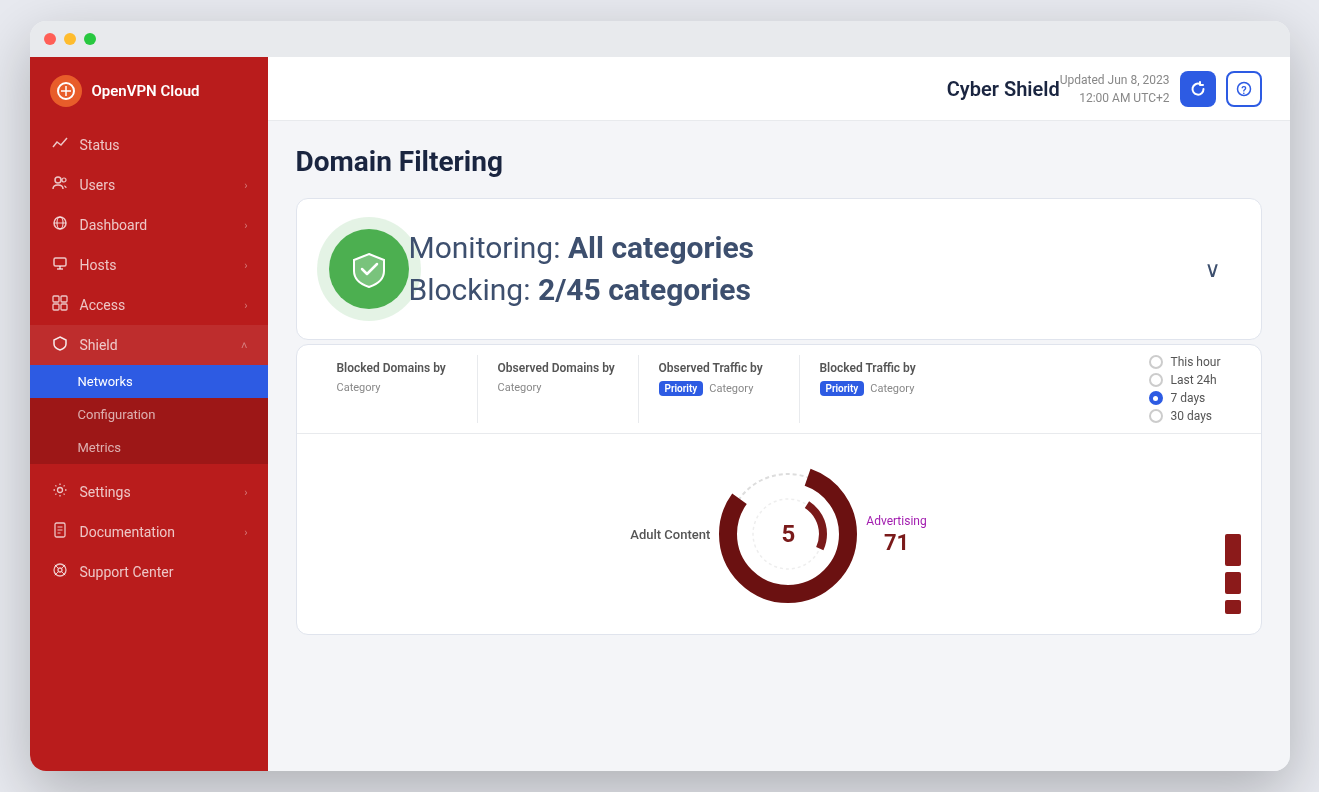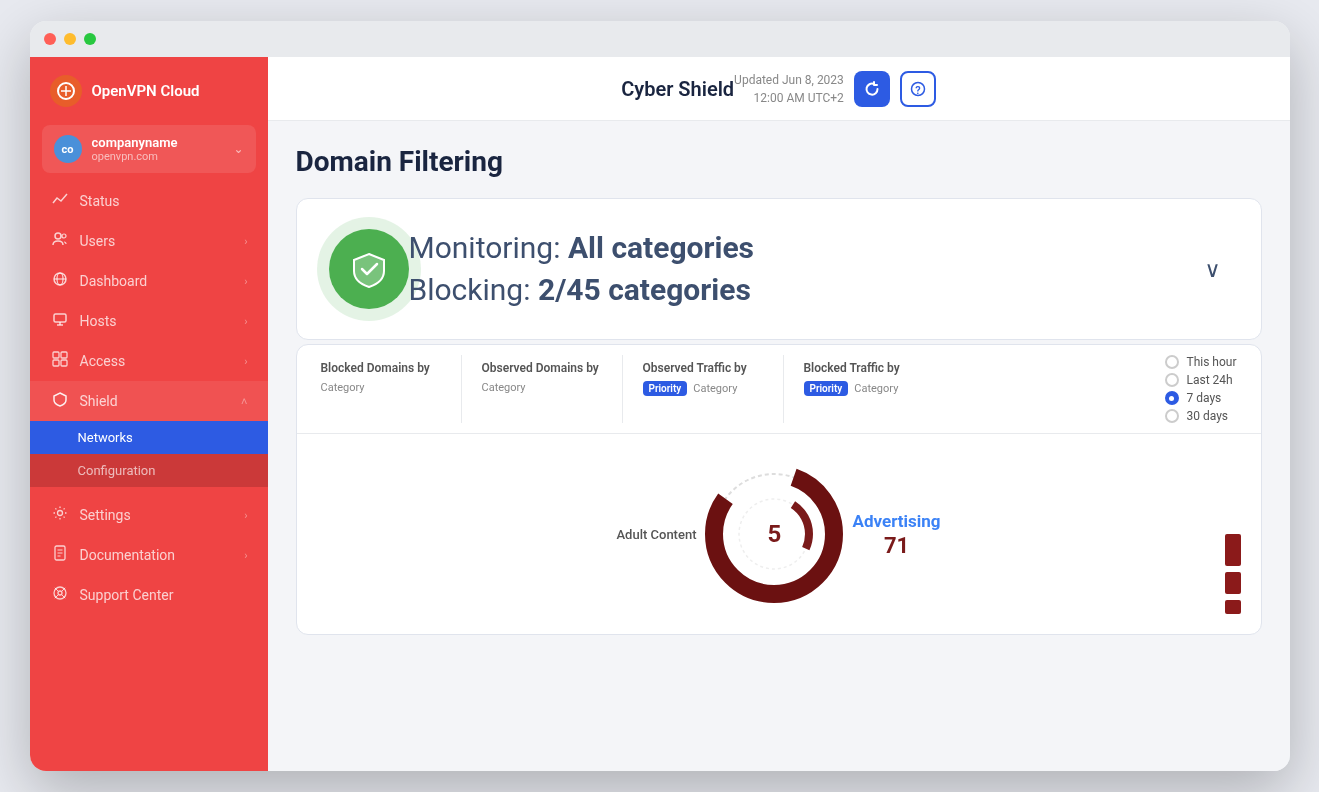--- a/index.html
+++ b/index.html
@@ -39,21 +39,21 @@
     .dot-yellow { background: #febc2e; }
     .dot-green { background: #28c840; }
     .app-body {
       display: flex;
       flex: 1;
       overflow: hidden;
     }
     
     .sidebar {
       width: 238px;
-      background: #ef4444;
+      background: #b91c1c;
       display: flex;
       flex-direction: column;
       flex-shrink: 0;
       padding-bottom: 16px;
     }
     .sidebar-logo {
       display: flex;
       align-items: center;
       gap: 10px;
       padding: 18px 20px;
@@ -144,21 +144,21 @@
       flex-direction: column;
       background: #f4f5f8;
       overflow: hidden;
     }
     .topbar {
       background: white;
       padding: 0 28px;
       height: 64px;
       display: flex;
       align-items: center;
-      justify-content: center;
+      justify-content: flex-end;
       border-bottom: 1px solid #e8eaed;
       flex-shrink: 0;
     }
     .page-title {
       font-size: 20px;
       font-weight: 600;
       color: #1a2540;
     }
     .topbar-right {
       display: flex;
@@ -232,21 +232,21 @@
     .stats-panel {
       background: white;
       border-radius: 12px;
       border: 1px solid #e0e4ed;
       overflow: hidden;
     }
     .stats-header {
       display: flex;
       align-items: stretch;
       border-bottom: 1px solid #e8eaed;
-      padding: 0 4px;
+      padding: 0 20px;
     }
     .stats-tab {
       display: flex;
       flex-direction: column;
       padding: 16px 20px;
       cursor: pointer;
       gap: 6px;
       min-width: 160px;
     }
     .stats-tab-title {
@@ -334,23 +334,23 @@
     }
     .donut-center {
       position: absolute;
       top: 50%; left: 50%;
       transform: translate(-50%, -50%);
       font-size: 24px;
       font-weight: 700;
       color: #7a1a1a;
     }
     .donut-label-bottom {
-      font-size: 17px;
-      font-weight: 700;
-      color: #3b82f6;
+      font-size: 12px;
+      font-weight: 400;
+      color: #a21caf;
     }
     .donut-count {
       font-size: 22px;
       font-weight: 700;
       color: #7a1a1a;
     }
     
     .side-bars {
       position: absolute;
       right: 20px;
@@ -383,28 +383,20 @@
       <div class="sidebar-logo">
         <div class="logo-icon">
           <svg width="18" height="18" viewBox="0 0 18 18" fill="none">
             <circle cx="9" cy="9" r="8" stroke="white" stroke-width="2"></circle>
             <path d="M9 4 L9 14 M4 9 L14 9" stroke="white" stroke-width="1.5"></path>
           </svg>
         </div>
         <span class="logo-text">OpenVPN Cloud</span>
       </div>
 
-      <div class="account-box">
-        <div class="account-avatar">co</div>
-        <div class="account-info">
-          <div class="account-name">companyname</div>
-          <div class="account-sub">openvpn.com</div>
-        </div>
-        <div class="account-chevron">⌄</div>
-      </div>
 
       <div class="nav-item">
         <span class="icon">
           <svg width="16" height="16" viewBox="0 0 16 16" fill="none">
               <polyline points="1,12 5,7 9,10 15,3" stroke="rgba(255,255,255,0.75)" stroke-width="1.5" fill="none"></polyline>
             </svg>
         </span>
         <span class="nav-item-label">Status</span>
       </div>
 
@@ -463,20 +455,21 @@
           <svg width="16" height="16" viewBox="0 0 16 16" fill="none">
               <path d="M8 2 L14 5 L14 9 Q14 13 8 15 Q2 13 2 9 L2 5 Z" stroke="rgba(255,255,255,0.9)" stroke-width="1.5" fill="none"></path>
             </svg>
         </span>
         <span class="nav-item-label">Shield</span>
         <span class="chevron">˄</span>
       </div>
       <div class="sub-nav">
         <div class="sub-nav-item active">Networks</div>
         <div class="sub-nav-item">Configuration</div>
+        <div class="sub-nav-item">Metrics</div>
       </div>
 
       <div class="nav-item" style="margin-top:8px;">
         <span class="icon">
           <svg width="16" height="16" viewBox="0 0 16 16" fill="none">
               <circle cx="8" cy="8" r="2.5" stroke="rgba(255,255,255,0.75)" stroke-width="1.3"></circle>
               <path d="M8 1.5 L8 3 M8 13 L8 14.5 M1.5 8 L3 8 M13 8 L14.5 8 M3.4 3.4 L4.4 4.4 M11.6 11.6 L12.6 12.6 M3.4 12.6 L4.4 11.6 M11.6 4.4 L12.6 3.4" stroke="rgba(255,255,255,0.75)" stroke-width="1.3"></path>
             </svg>
         </span>
         <span class="nav-item-label">Settings</span>

